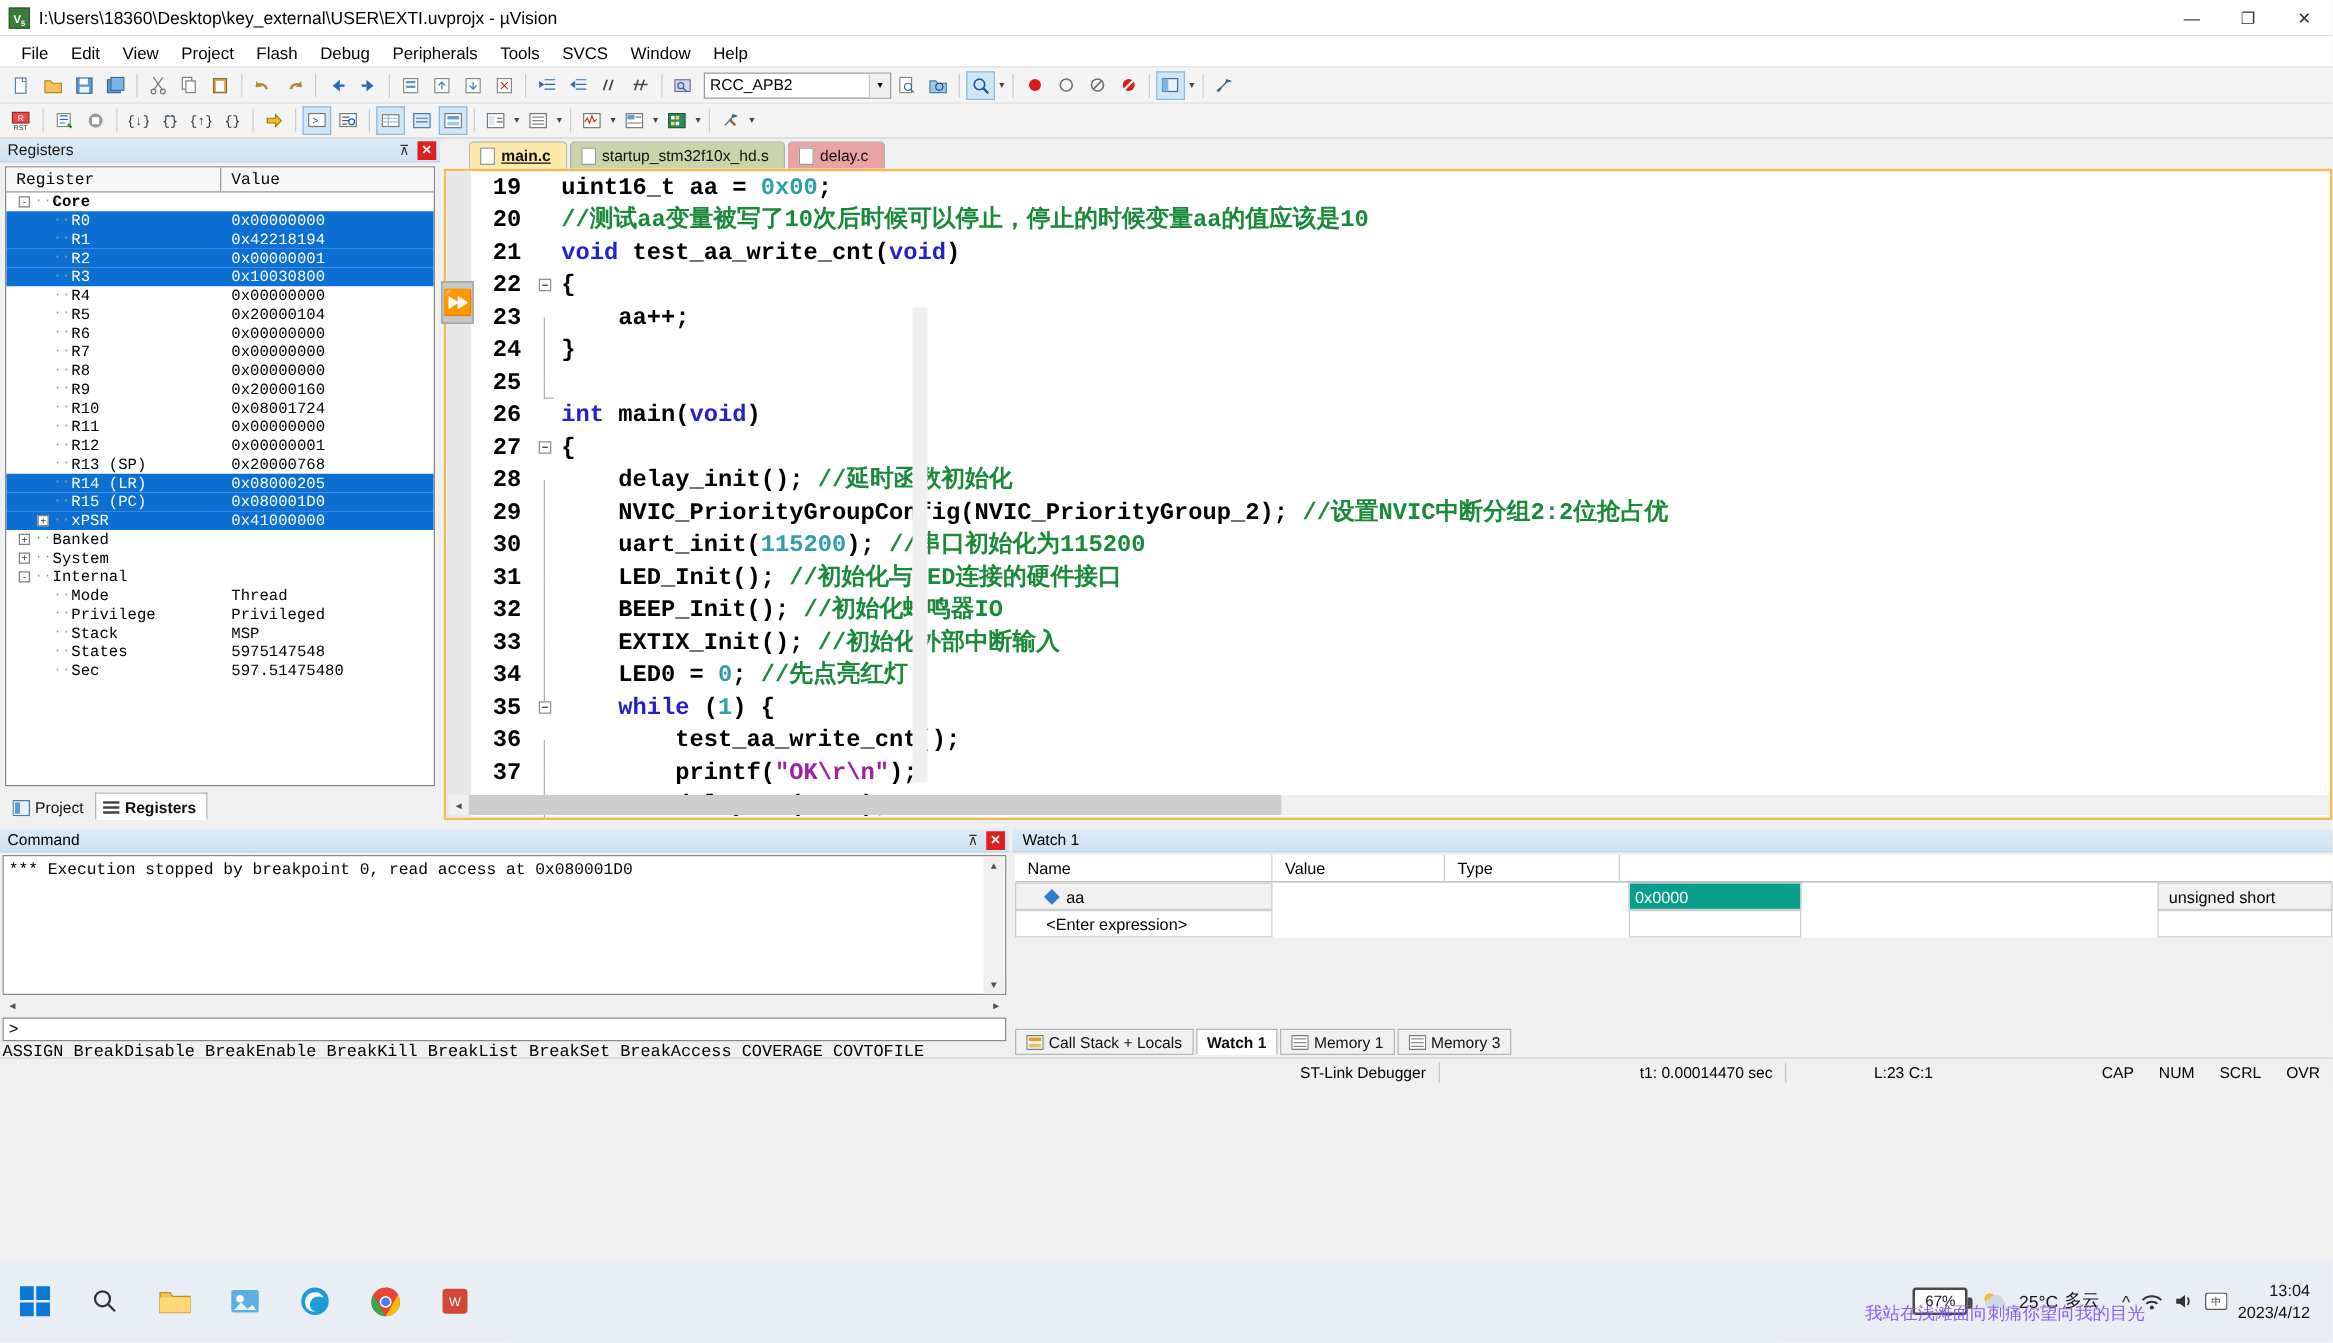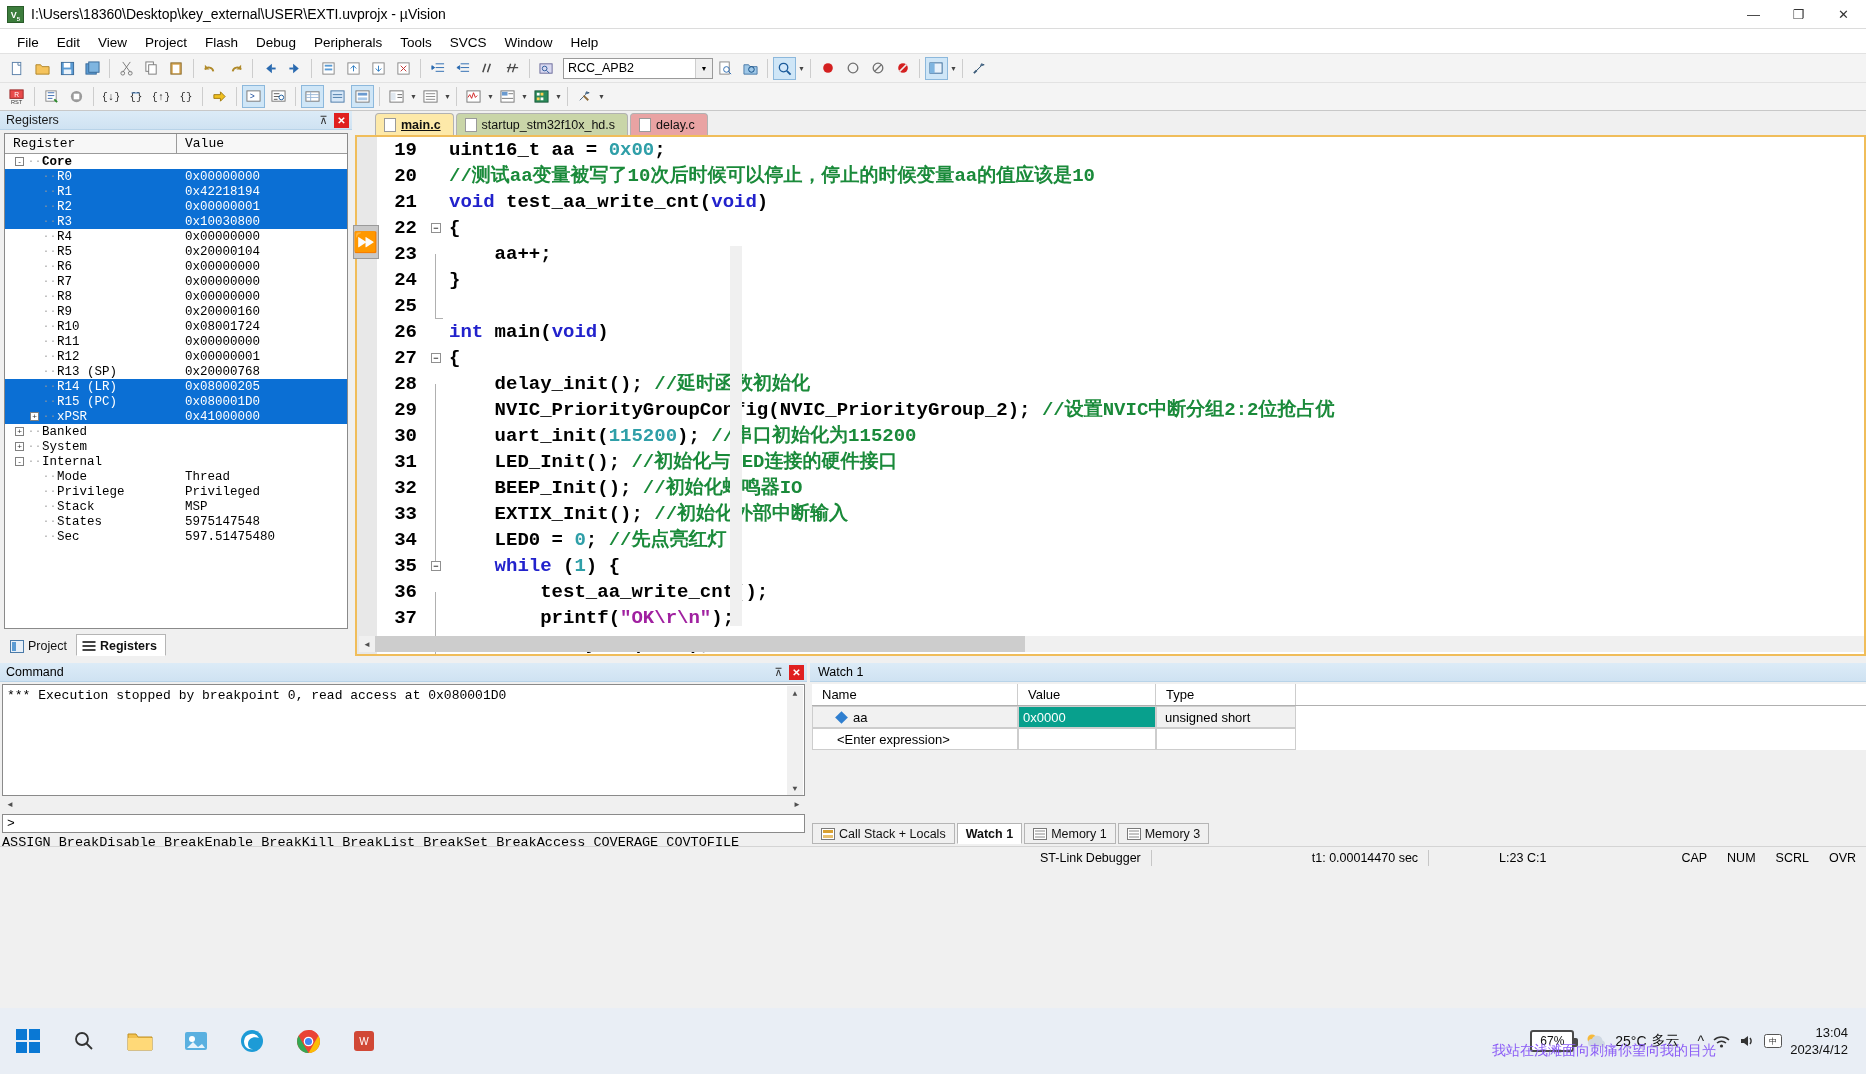--- a/index.html
+++ b/index.html
@@ -202,21 +202,21 @@
   .watch-caption {
     height:19px; background:linear-gradient(#dcebf7,#cfe2f2); border-bottom:1px solid #b8d3e8;
     display:flex; align-items:center; padding-left:8px; font-size:12.5px;
   }
   .watch-table { position:absolute; left:2px; top:21px; width:1054px; background:#fff; }
   .wt-hdr { display:flex; height:22px; border-bottom:1px solid #b0b0b0; background:#fff; }
   .wt-hdr div { padding:3px 0 0 10px; font-size:13px; color:#000; border-right:1px solid #cdcdcd; }
   .wt-c1 { width:206px; }
   .wt-c2 { width:138px; }
   .wt-c3 { width:140px; }
-  .wt-row { display:flex; height:22px; align-items:center; }
+  .wt-row { display:flex; height:22px; align-items:center;justify-content:space-between; }
   .wt-row .n { width:206px; display:flex; align-items:center; padding-left:24px; background:#f1f1f1;
                height:22px; font-size:13px; border:1px solid #cdcdcd; }
   .wt-row .v { width:138px; height:22px; font-size:13px; padding:3px 16px 0 4px;
                background:#08a08d; color:#fff; border:1px solid #cdcdcd; }
   .wt-row .t { width:140px; height:22px; font-size:13px; padding:3px 0 0 8px;
                background:#f1f1f1; border:1px solid #cdcdcd; }
   .wt-row.empty .n { background:#fff; padding-left:24px; color:#000; }
   .wt-row.empty .v { background:#fff; }
   .wt-row.empty .t { background:#fff; }
   .diamond { width:9px; height:9px; background:#2f7fd0; transform:rotate(45deg);

